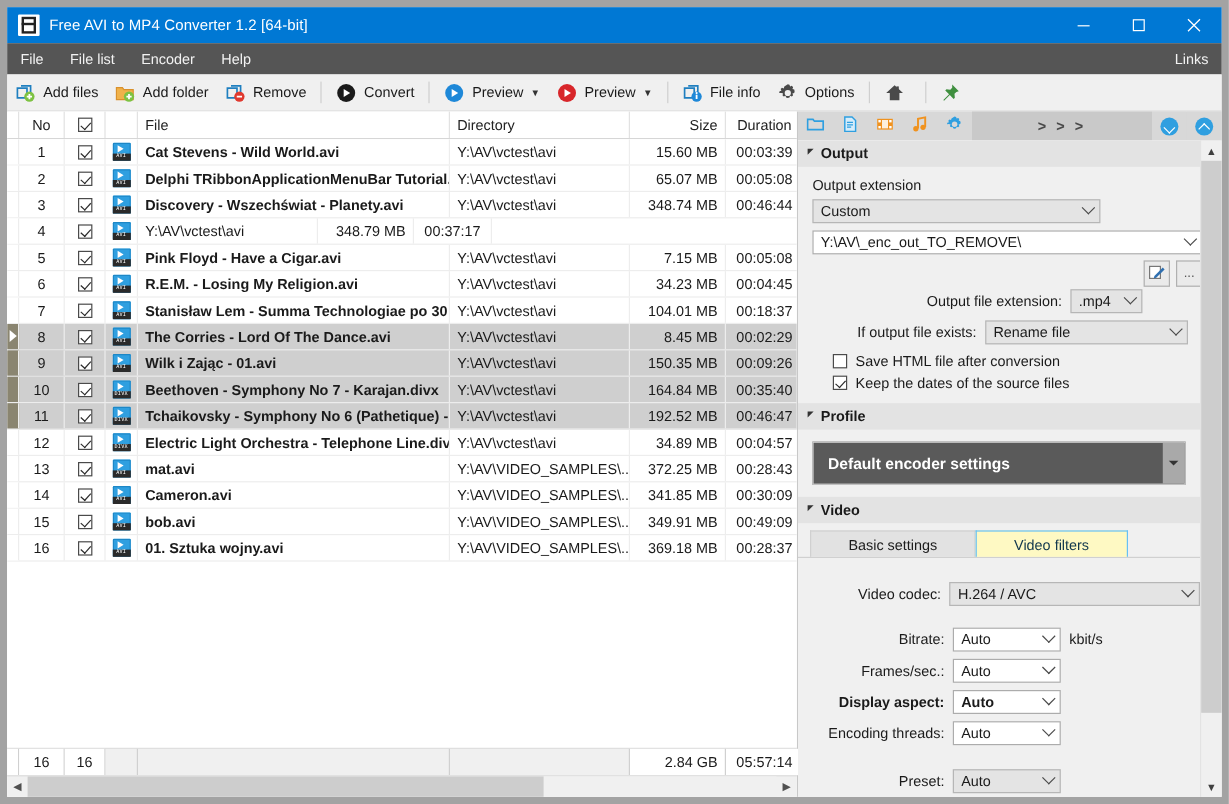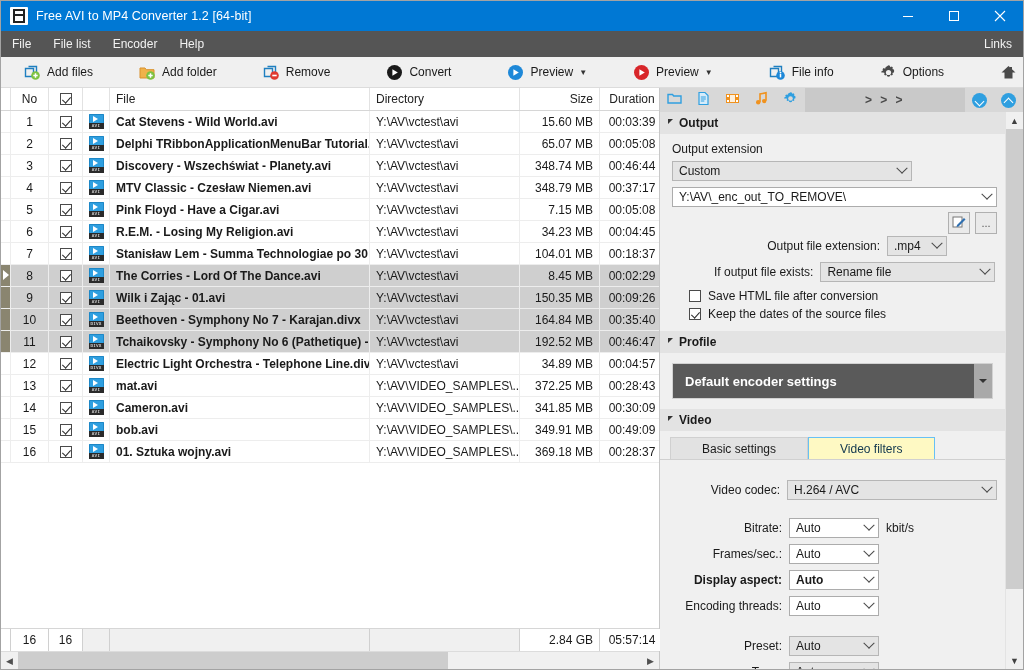--- a/index.html
+++ b/index.html
@@ -3,21 +3,21 @@
 <meta charset="utf-8">
 <style>
   html,body{margin:0;padding:0;}
   body{
     width:1024px;height:670px;overflow:hidden;
     font-family:"Liberation Sans","DejaVu Sans",sans-serif;
     font-size:12px;color:#1a1a1a;background:#f0f0f0;
     -webkit-font-smoothing:antialiased;
   }
   .app{width:1024px;height:670px;position:relative;display:flex;flex-direction:column;
-       border:1px solid #a3a3a3;box-sizing:border-box;background:#f0f0f0;}
+       border:6px solid #a3a3a3;box-sizing:border-box;background:#f0f0f0;}
 
   
   .titlebar{height:30px;background:#0078d4;color:#fff;display:flex;align-items:center;
             flex:0 0 30px;}
   .title-ico{width:18px;height:18px;margin-left:9px;margin-right:8px;background:#fff;
              border-radius:1px;position:relative;flex:0 0 18px;}
   .title-ico:before{content:"";position:absolute;left:3px;top:2px;width:12px;height:14px;
                     border:2px solid #222;box-sizing:border-box;}
   .title-ico:after{content:"";position:absolute;left:3px;top:7px;width:12px;height:2px;background:#222;}
   .title-text{font-size:12.5px;letter-spacing:.1px;}
@@ -28,21 +28,21 @@
 
   
   .menubar{height:26px;flex:0 0 26px;background:#555555;color:#f2f2f2;display:flex;
            align-items:center;font-size:12px;}
   .menu-item{padding:0 11px;height:26px;display:flex;align-items:center;}
   .menu-right{margin-left:auto;padding-right:11px;}
 
   
   .toolbar{height:30px;flex:0 0 30px;background:#f0f0f0;display:flex;align-items:center;
            border-bottom:1px solid #dcdcdc;}
-  .tb{display:flex;align-items:center;height:24px;padding:0 22px;margin:12px 1px;font-size:12px;
+  .tb{display:flex;align-items:center;height:24px;padding:0 6px;margin:12px 1px;font-size:12px;
       color:#1a1a1a;white-space:nowrap;}
   .tb .ic{width:17px;height:17px;margin-right:5px;flex:0 0 17px;position:relative;}
   .tb .cap{margin-left:1px;}
   .tb .arw{margin-left:6px;font-size:8px;color:#333;}
   .tb-sep{width:1px;height:18px;background:#cfcfcf;margin:0 5px;}
 
   
   .main{flex:1 1 auto;display:flex;min-height:0;}
   .left{width:658px;flex:0 0 658px;display:flex;flex-direction:column;min-height:0;
         background:#fff;border-right:1px solid #c8c8c8;}
@@ -382,21 +382,20 @@
             <div class="cell c-no">4</div>
             <div class="cell c-chk">
               <span class="cbx on"></span>
             </div>
             <div class="cell c-ico">
               <span class="favi">
                 <span class="pl"></span>
                 <span class="lbl">AVI</span>
               </span>
             </div>
-            <div class="cell c-file">MTV Classic - Czesław Niemen.avi</div>
             <div class="cell c-dir">Y:\AV\vctest\avi</div>
             <div class="cell c-size">348.79 MB</div>
             <div class="cell c-dur">00:37:17</div>
           </div>
           <div class="row">
             <div class="cell c-mark"></div>
             <div class="cell c-no">5</div>
             <div class="cell c-chk">
               <span class="cbx on"></span>
             </div>

